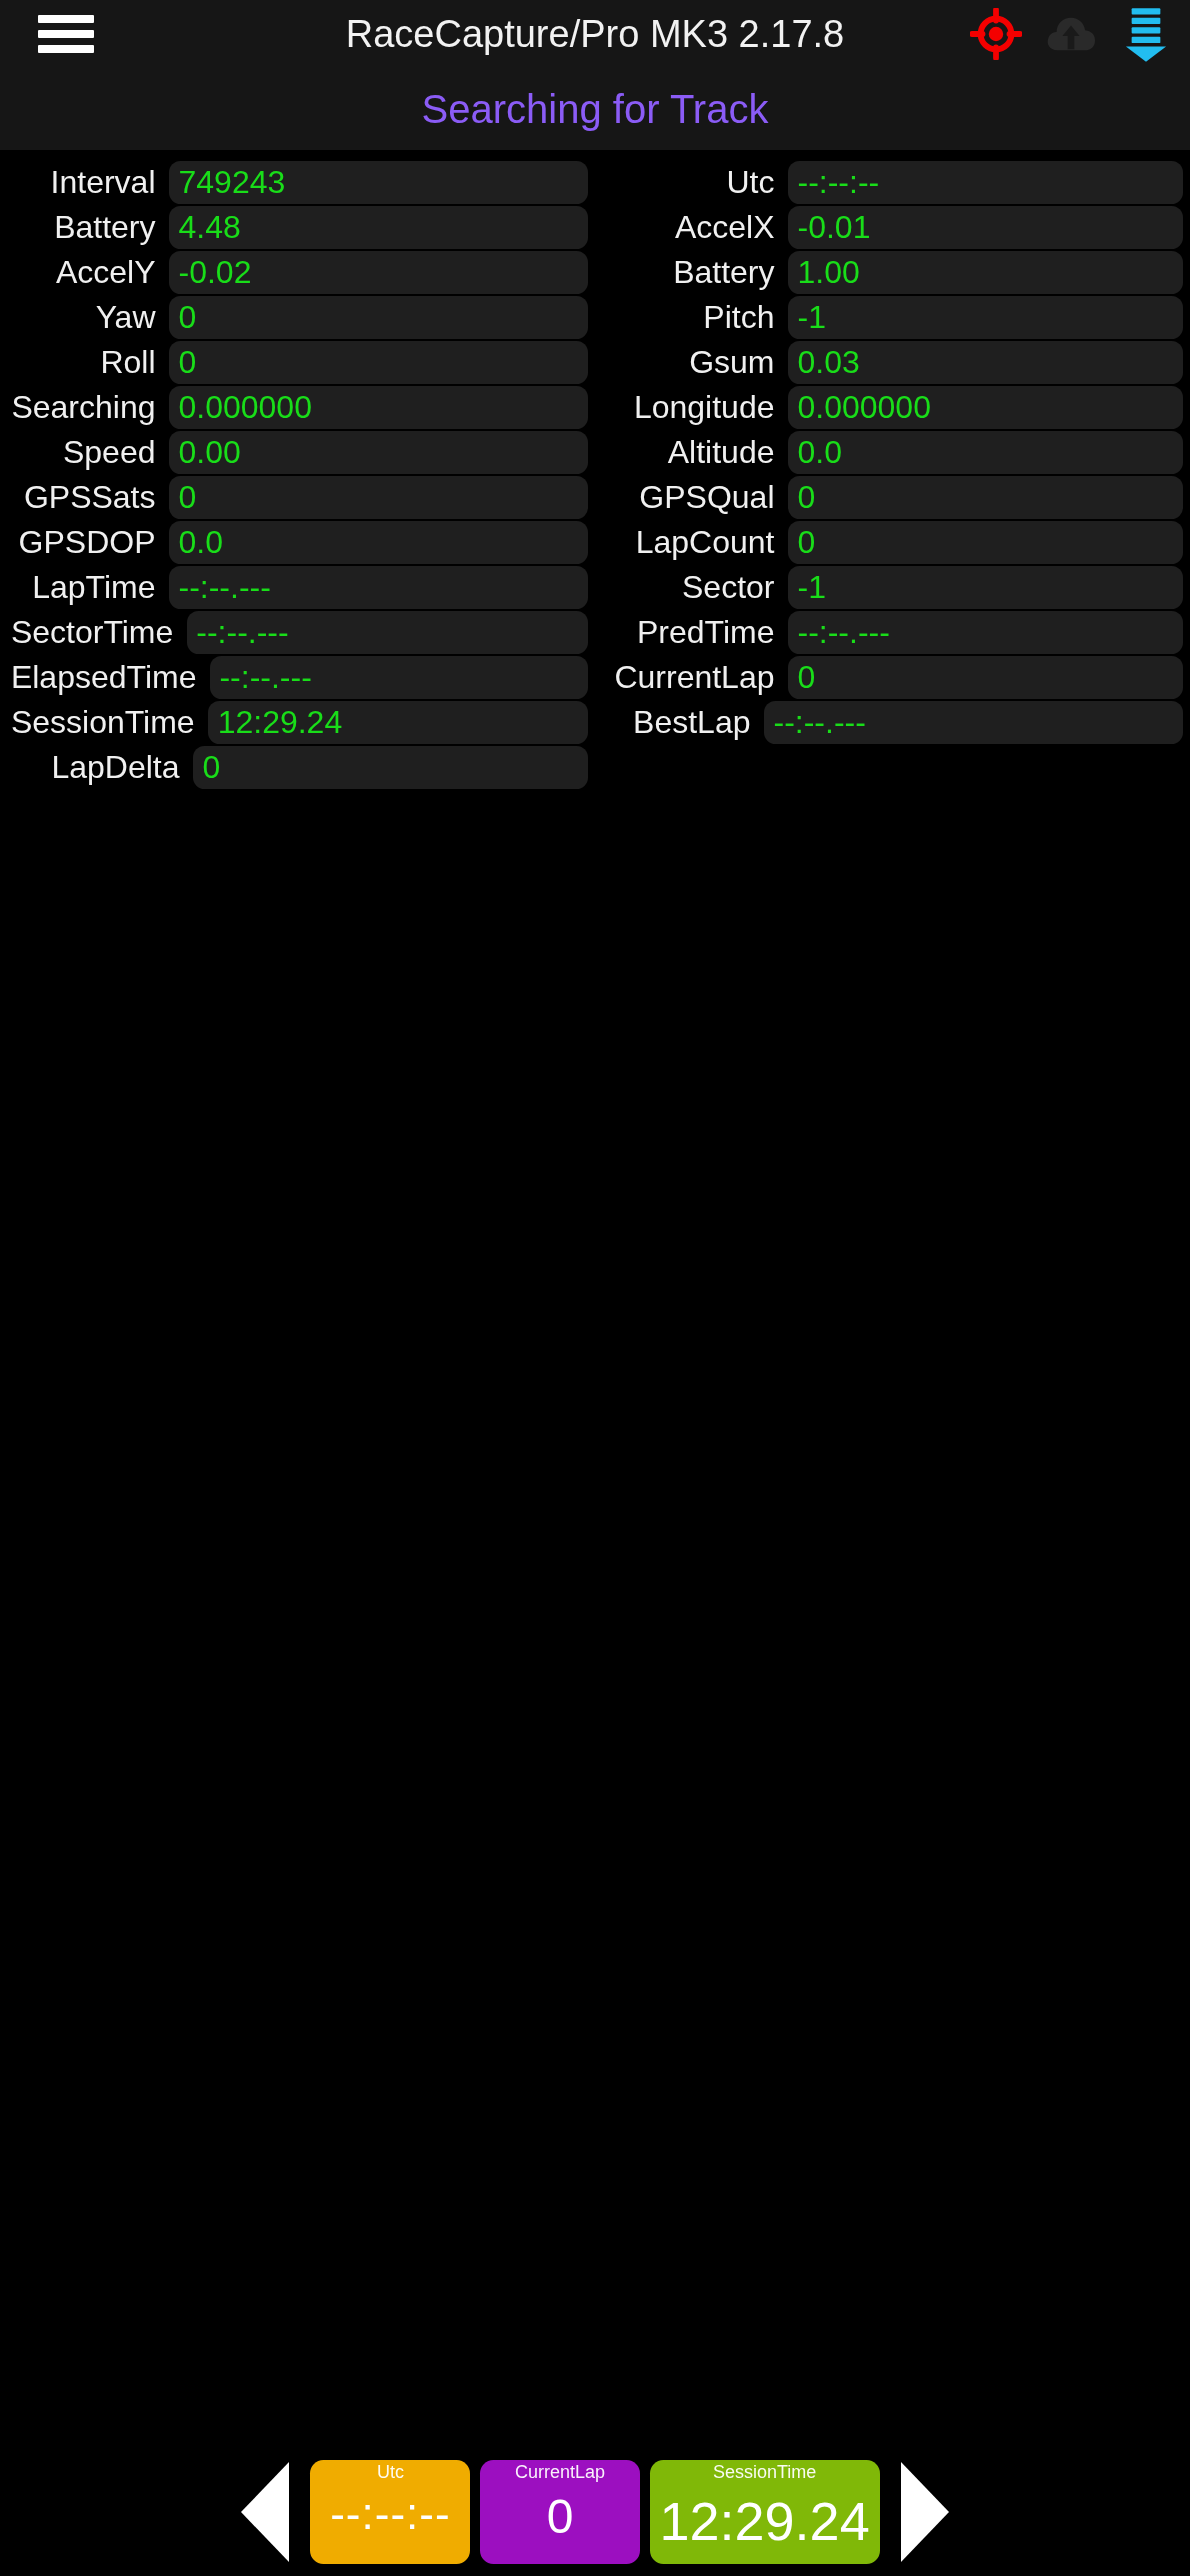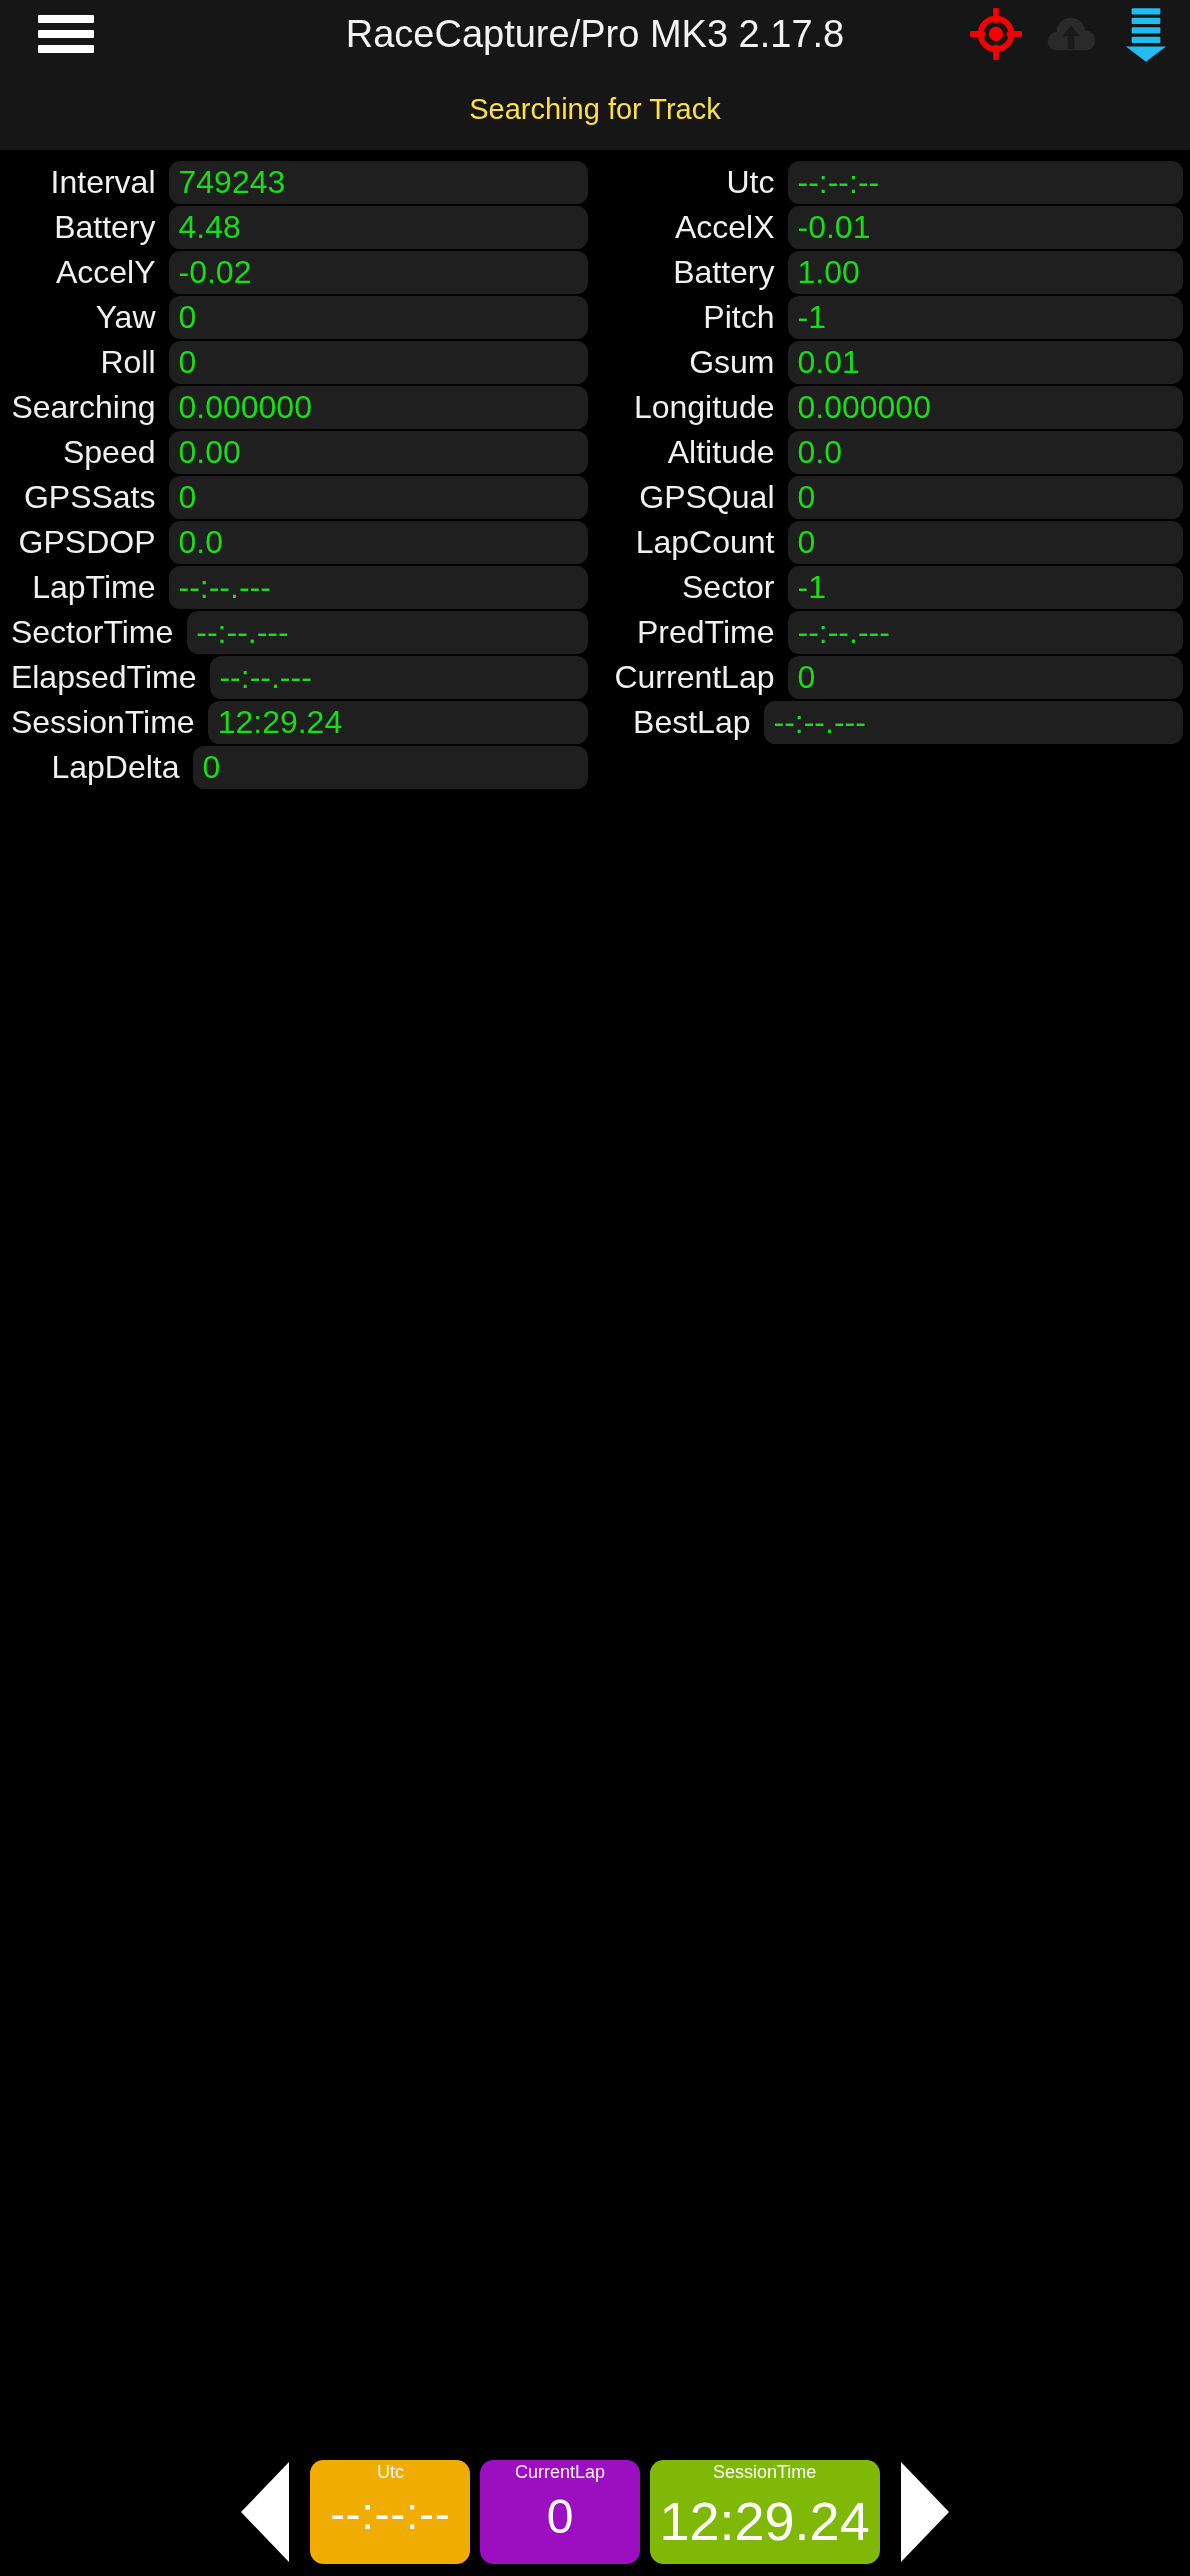--- a/index.html
+++ b/index.html
@@ -83,22 +83,22 @@
   
   .subtitle-bar {
     height: 82px;
     background: #161616;
     display: flex;
     align-items: center;
     justify-content: center;
     flex: 0 0 auto;
   }
   .subtitle-bar .txt {
-    color: #fde047;
-    font-size: 29px;
+    color: #8b5cf6;
+    font-size: 40px;
     text-align: center;
   }
 
   
   .grid-wrap {
     flex: 1 1 auto;
     background: #000000;
     padding-top: 9.6px;
     overflow: hidden;
   }
@@ -325,21 +325,21 @@
         </div>
         <div class="cell left">
           <div class="label">Roll</div>
           <div class="valbox">
             <div class="value">0</div>
           </div>
         </div>
         <div class="cell right">
           <div class="label">Gsum</div>
           <div class="valbox">
-            <div class="value">0.01</div>
+            <div class="value">0.03</div>
           </div>
         </div>
         <div class="cell left">
           <div class="label">Searching</div>
           <div class="valbox">
             <div class="value">0.000000</div>
           </div>
         </div>
         <div class="cell right">
           <div class="label">Longitude</div>

